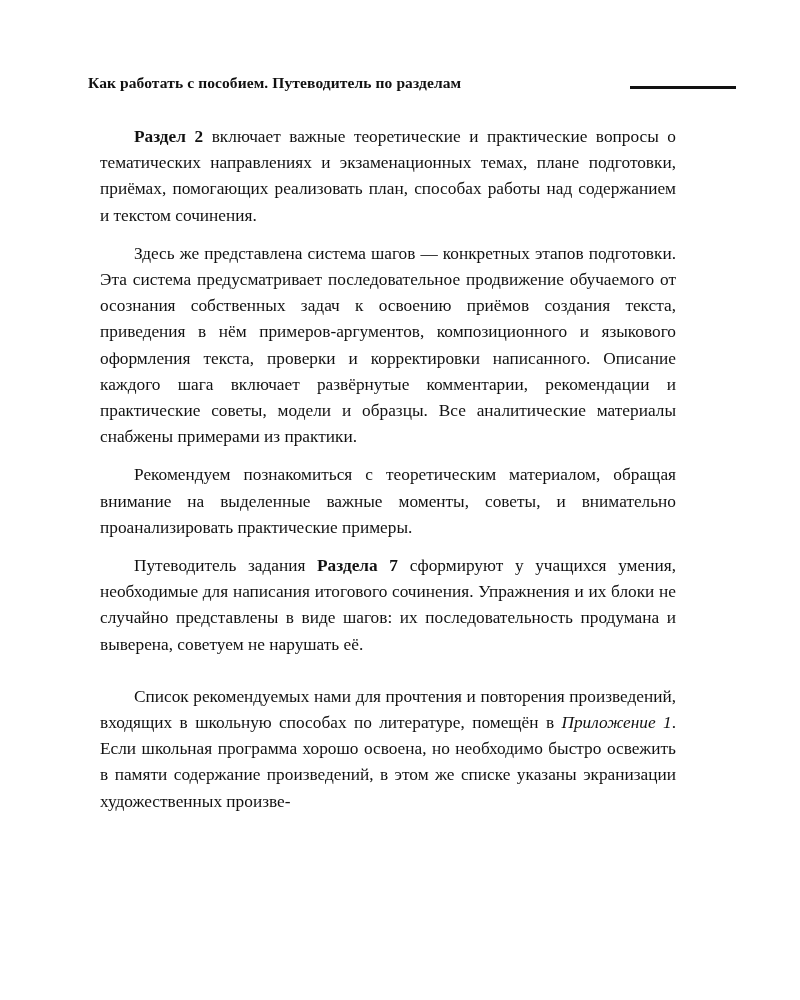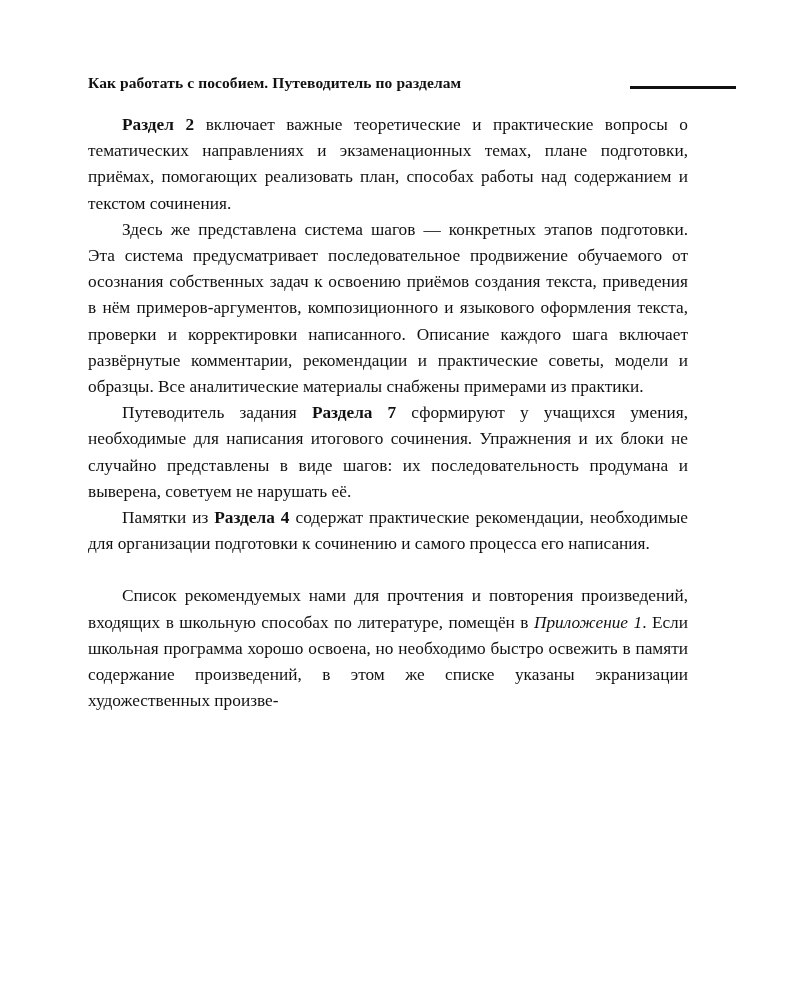--- a/index.html
+++ b/index.html
@@ -38,21 +38,21 @@
     top: 112px;
     left: 88px;
     width: 600px;
     font-size: 17.3px;
     line-height: 26.2px;
     text-align: justify;
     text-justify: inter-word;
     hyphens: manual;
   }
   .body-text p {
-    margin: 0;
+    margin: 12px;
     text-indent: 34px;
   }
   .body-text p.gap {
     margin-top: 26px;
   }
   b { font-weight: bold; }
   i { font-style: italic; }
   .page-number {
     position: absolute;
     top: 896px;
@@ -68,20 +68,20 @@
 
 <div class="page">
 
   <div class="running-head">Как работать с пособием. Путеводитель по разделам</div>
 
   <div class="header-rule"></div>
 
   <div class="body-text" id="body-text">
       <p><b>Раздел 2</b><span> включает важные теоретические и практические вопросы о тематических направлениях и экзаменационных темах, плане подготовки, приёмах, помогающих реализовать план, способах работы над содержанием и текстом сочинения.</span></p>
       <p><span>Здесь же представлена система шагов — конкретных этапов подготовки. Эта система предусматривает последовательное продвижение обучаемого от осознания собственных задач к освоению приёмов создания текста, приведения в нём примеров-аргументов, композиционного и языкового оформления текста, проверки и корректировки написанного. Описание каждого шага включает развёрнутые комментарии, рекомендации и практические советы, модели и образцы. Все аналитические материалы снабжены примерами из практики.</span></p>
+      <p><span>Рекомендуем познакомиться с теоретическим материалом, обращая внимание на выделенные важные моменты, советы, и внимательно проанализировать практические примеры.</span></p>
       <p><span>Путеводитель задания </span><b>Раздела 7</b><span> сформируют у учащихся умения, необходимые для написания итогового сочинения. Упражнения и их блоки не случайно представлены в виде шагов: их последовательность продумана и выверена, советуем не нарушать её.</span></p>
-      <p><span>Памятки из </span><b>Раздела 4</b><span> содержат практические рекомендации, необходимые для организации подготовки к сочинению и самого процесса его написания.</span></p>
       <p class="gap"><span>Список рекомендуемых нами для прочтения и повторения произведений, входящих в школьную способах по литературе, помещён в </span><i>Приложение 1</i><span>. Если школьная программа хорошо освоена, но необходимо быстро освежить в памяти содержание произведений, в этом же списке указаны экранизации художественных произве-</span></p>
     </div>
 
   <div class="page-number">9</div>
 
 </div>
 
 </body></html>

